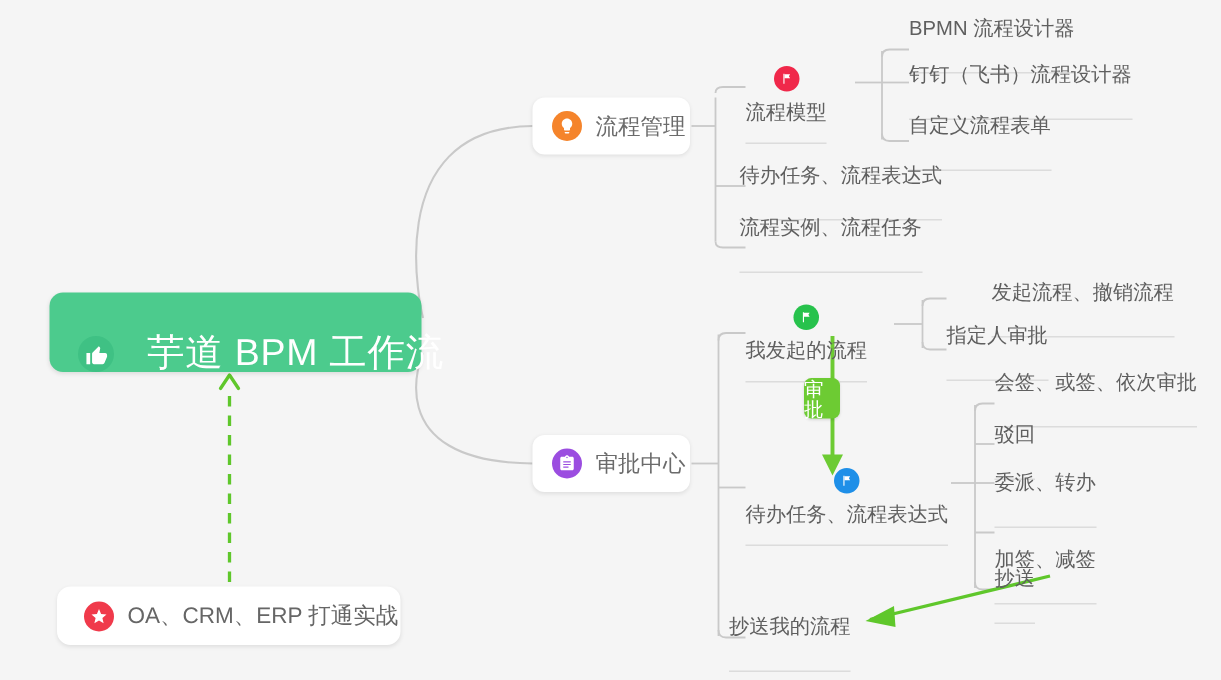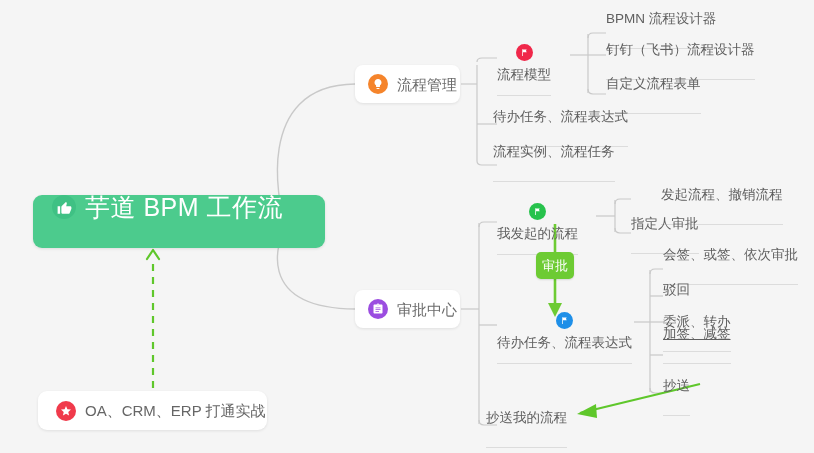--- a/index.html
+++ b/index.html
@@ -8,23 +8,23 @@
     background:#f5f5f5;
     font-family:"Liberation Sans","DejaVu Sans",sans-serif;
     overflow:hidden;
     position:relative;
   }
   #canvas{position:absolute;inset:0;width:814px;height:453px;}
   svg.links{position:absolute;left:0;top:0;width:814px;height:453px;pointer-events:none;}
 
   
   .root-node{
-    position:absolute;left:33px;top:195px;width:292px;height:53px;
+    position:absolute;left:33px;top:195px;width:248px;height:53px;
     background:#4CCB8D;border-radius:9px;
-    display:flex;align-items:flex-start;gap:9px;
+    display:flex;align-items:flex-end;gap:22px;
     padding:0 0 0 19px;box-sizing:border-box;
     box-shadow:0 1px 3px rgba(0,0,0,.10);
   }
   .root-node .label{
     color:#ffffff;font-size:25px;letter-spacing:.5px;line-height:1;
     white-space:nowrap;
   }
 
   
   .card{
@@ -70,21 +70,21 @@
   .ic-lg{width:24px;height:24px;}
   .ic-md{width:20px;height:20px;}
 
   
   .chip{
     position:absolute;background:#6DCB33;border-radius:5px;
     color:#fff;font-size:13px;line-height:1;
     display:flex;align-items:center;justify-content:center;
     box-shadow:0 1px 2px rgba(0,0,0,.12);
   }
-  #chip-approve{left:536px;top:252px;width:38px;height:27px;}
+  #chip-approve{left:536px;top:252px;width:24px;height:27px;}
 </style>
 </head>
 <body>
 
 <div id="canvas">
 
   <svg class="links" viewBox="0 0 814 453" xmlns="http://www.w3.org/2000/svg">
 
     <path d="M282,212 C282,212 250,85 355,84" fill="none" stroke="#c9c9c9" stroke-width="1.4"></path>
 
@@ -200,21 +200,21 @@
         <path d="M6 3h2v18H6z"></path>
           <path d="M8 4h10l-2.2 3.4L18 11H8z"></path>
       </svg>
     </span>
     <span class="label">待办任务、流程表达式</span>
   </div>
 
   <div class="leaf" style="left:663px;top:248px;">会签、或签、依次审批</div>
   <div class="leaf" style="left:663px;top:283px;">驳回</div>
   <div class="leaf" style="left:663px;top:315px;">委派、转办</div>
-  <div class="leaf" style="left:663px;top:327px;text-decoration:underline;">加签、减签</div>
+  <div class="leaf" style="left:663px;top:366px;">加签、减签</div>
   <div class="leaf" style="left:663px;top:379px;">抄送</div>
 
   <div class="leaf" style="left:486px;top:411px;">抄送我的流程</div>
 
   <div class="chip" id="chip-approve">审批</div>
 
   <div class="card" id="node-integration">
     <span class="ic ic-md" style="background:#F03A4B;">
       <svg width="12" height="12" viewBox="0 0 24 24" fill="#ffffff">
         <path d="M12 17.27l6.18 3.73-1.64-7.03L22 9.24l-7.19-.61L12 2 9.19 8.63 2 9.24l5.46 4.73L5.82 21z"></path>

